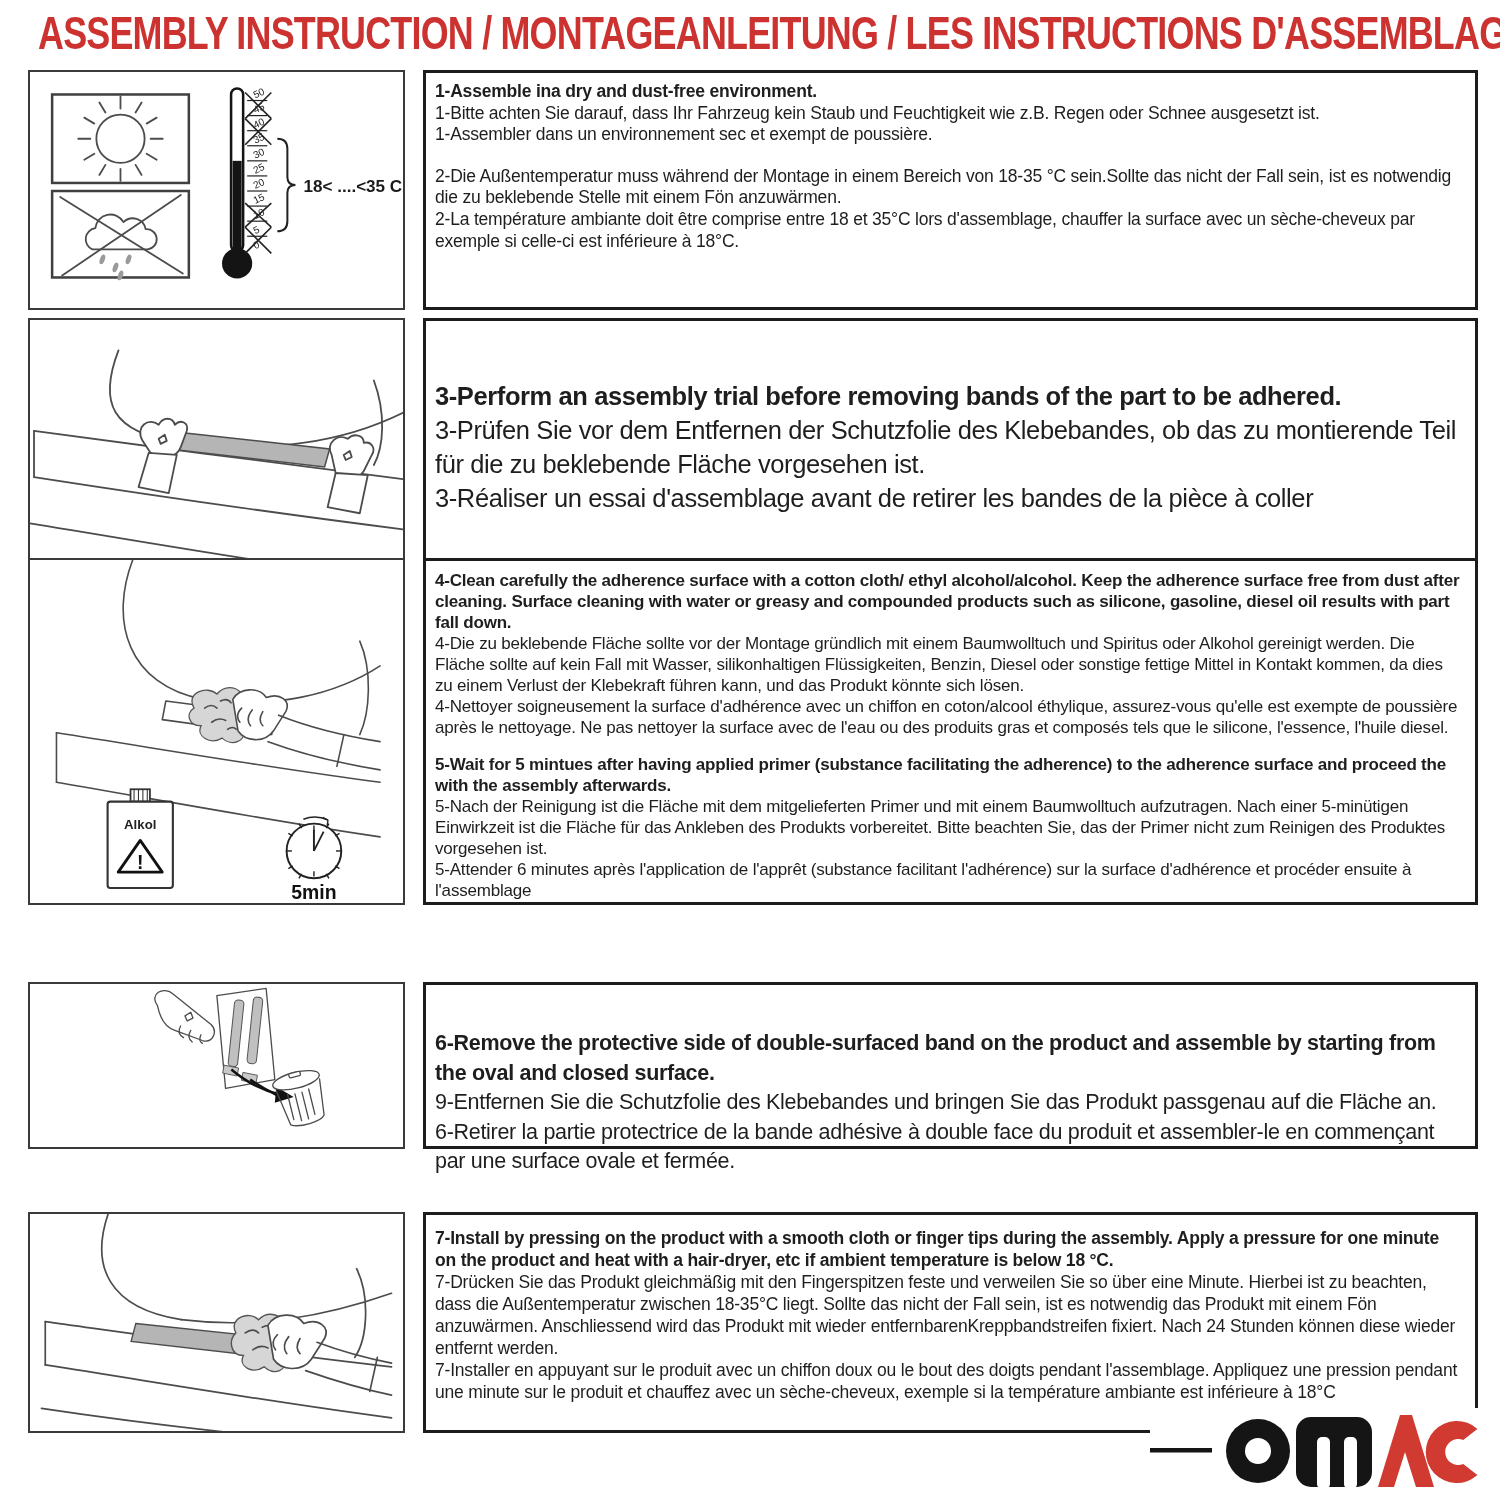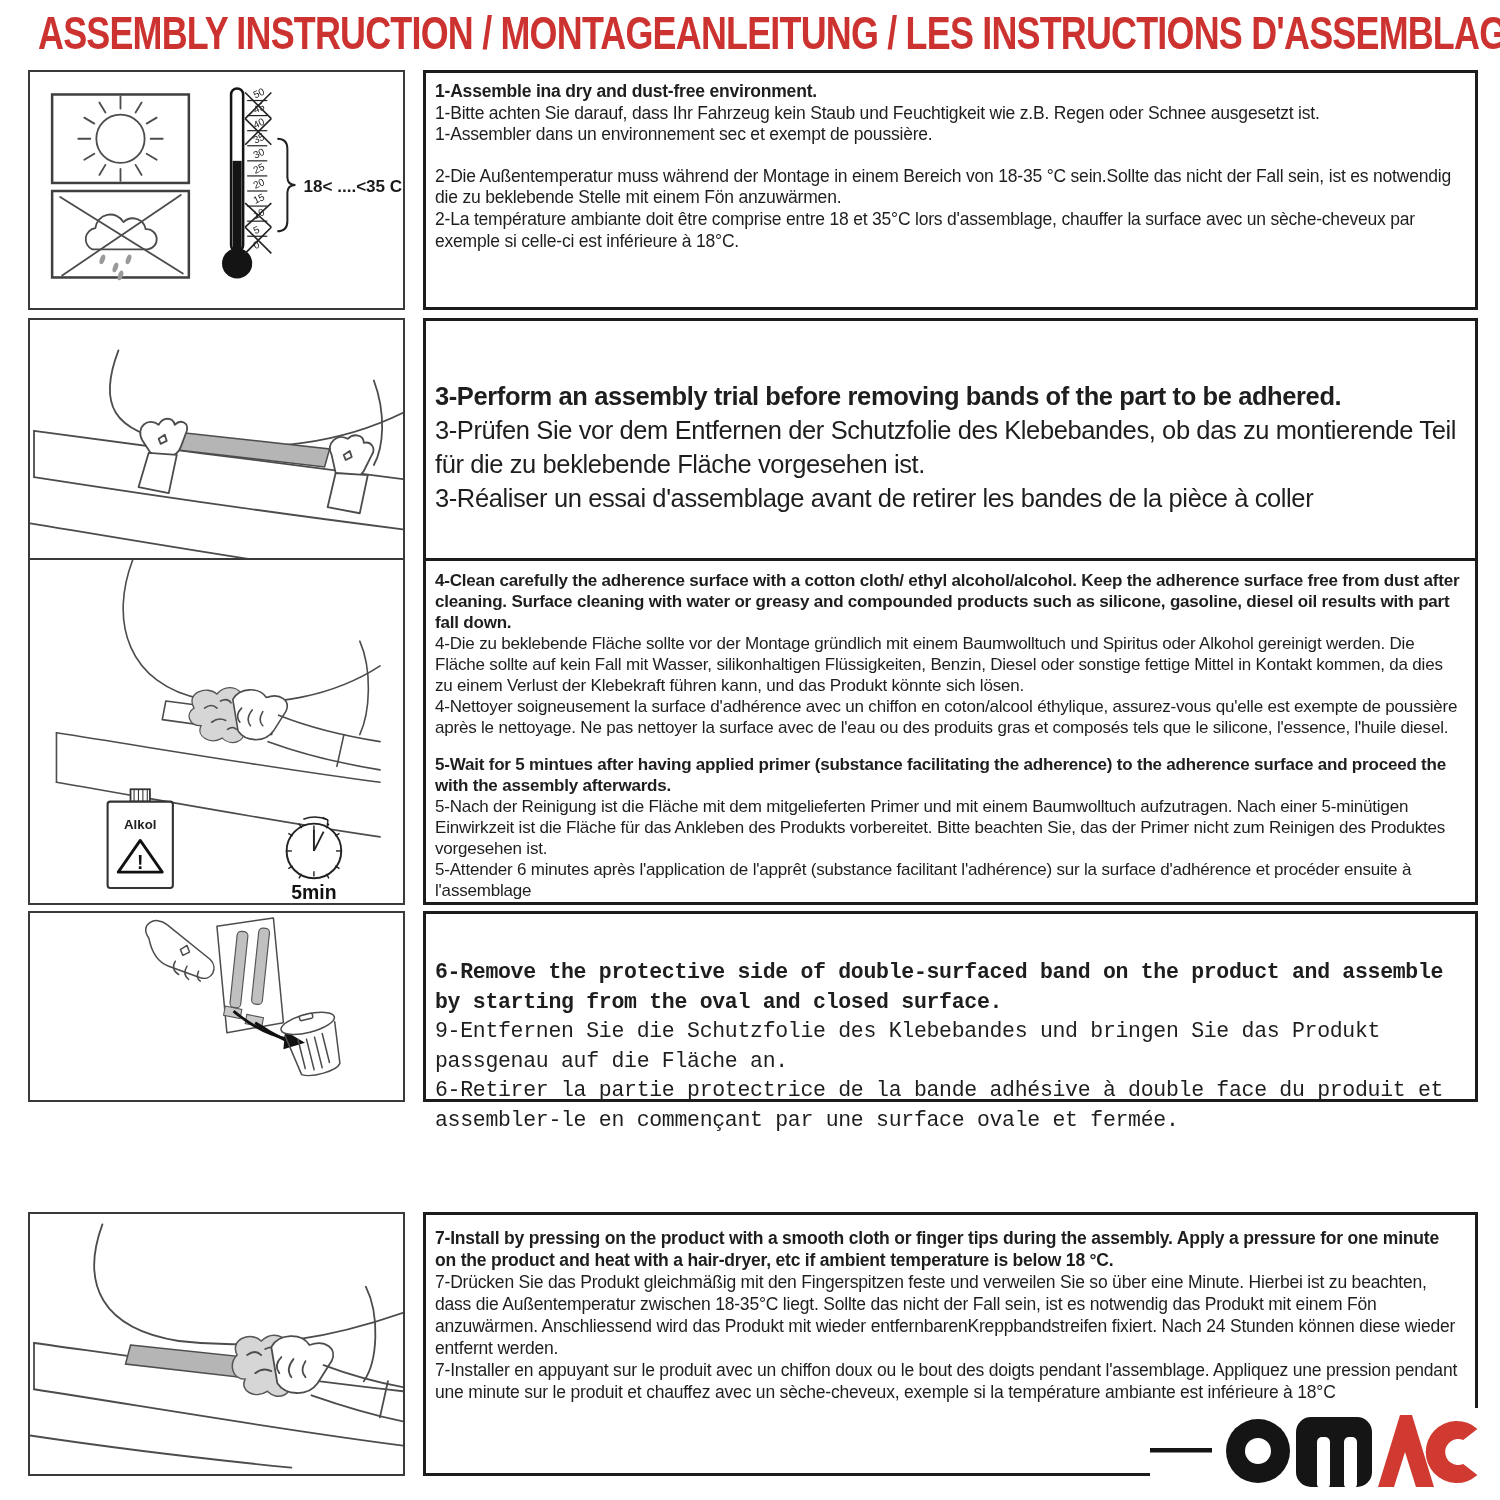--- a/index.html
+++ b/index.html
@@ -12,22 +12,22 @@
     font-size:46px; font-weight:700; color:#cc3330;
     letter-spacing:-1px; white-space:nowrap;
     transform:scaleX(0.78); transform-origin:left top; line-height:1.1;
   }
   .box { position:absolute; background:#fff; box-sizing:border-box; }
   .illus { left:28px; width:377px; border:2px solid #3a3a3a; }
   .txt   { left:423px; width:1055px; border:3px solid #1c1c1c; }
   .r1 { top:70px;  height:240px; }
   .r2 { top:318px; height:302px; }
   .r3 { top:558px; height:347px; }
-  .r4 { top:911px; height:191px;font-family:Liberation Mono, monospace; }
-  .r5 { top:1212px; height:264px; }
+  .r4 { top:982px; height:167px; }
+  .r5 { top:1212px; height:221px; }
   .illus svg { display:block; width:100%; height:100%; }
   p { margin:0; }
   .b { font-weight:700; }
   .t1 { font-size:17.5px; line-height:21.6px; letter-spacing:-0.2px; padding:8px 12px 0 9px; }
   .t2 { font-size:25.5px; line-height:34px;   letter-spacing:-0.4px; padding:58px 14px 0 9px; }
   .t3 { font-size:17px;   line-height:21px;   letter-spacing:-0.2px; padding:9px 12px 0 9px; }
   .t4 { font-size:21.5px; line-height:29.5px; letter-spacing:-0.3px; padding:44px 14px 0 9px; }
   .t5 { font-size:17.5px; line-height:22px;   letter-spacing:-0.2px; padding:12px 12px 0 9px; }
   .gap1 { height:20px; }
   .gap3 { height:16px; }

